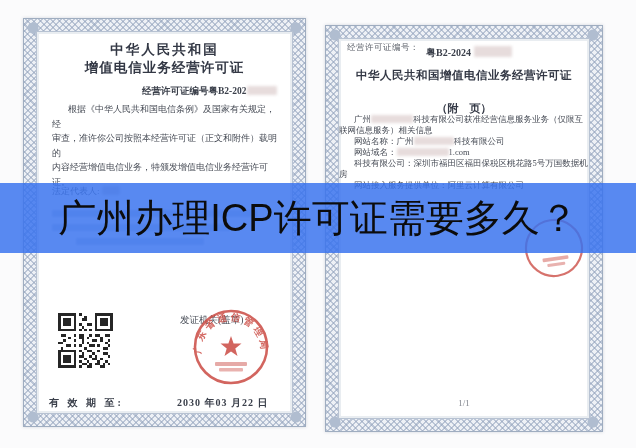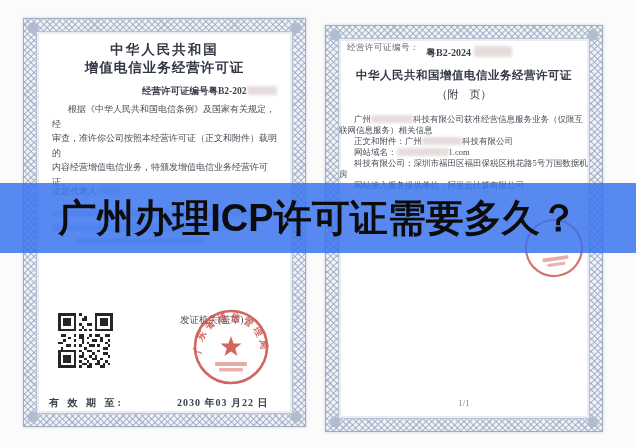--- a/index.html
+++ b/index.html
@@ -50,34 +50,34 @@
   #leftcert .issuer{left:156px;top:295px;font-size:9.5px;color:#4a4f59;}
   #leftcert .sealbox{left:166px;top:287px;}
   .daterow{left:25px;right:14px;font-size:10px;color:#3a3f4a;}
   .daterow .lab{letter-spacing:3px;font-weight:bold;}
   .daterow .val{position:absolute;left:128px;top:0;font-weight:bold;letter-spacing:1px;}
   #leftcert .d1{top:355px;} #leftcert .d2{top:377px;}
   
   #rightcert .numlabel{left:21px;top:16px;font-size:8.5px;color:#5a5f68;letter-spacing:.5px;}
   #rightcert .numvalue{left:100px;top:20px;font-size:10px;font-weight:bold;color:#3a3f4a;text-align:right;}
   #rightcert .title{top:42px;font-size:11.5px;letter-spacing:.5px;color:#333845;font-weight:bold;}
-  #rightcert .subtitle{top:61px;font-size:11px;font-weight:normal;color:#333845;text-align:center;}
+  #rightcert .subtitle{top:75px;font-size:11px;font-weight:bold;color:#333845;text-align:center;}
   #rightcert .flow{top:79px;left:13px;width:252px;font-size:8.5px;line-height:11px;color:#464b55;margin-top:9px;}
   #rightcert .flow p{margin:0;text-indent:15px;}
   #rightcert .sealbox{left:195px;top:189px;}
   #rightcert .pageno{top:372px;font-size:9px;color:#82868e;}
   
   .banner{
     position:absolute;left:0;top:183px;width:636px;height:70px;z-index:10;
     background:rgba(56,114,238,0.84);
     display:flex;align-items:center;justify-content:center;
   }
   .banner-text{
     font-family:"Liberation Sans","DejaVu Sans",sans-serif;
-    font-weight:700;font-size:38px;color:#0c0c0c;
+    font-weight:400;font-size:38px;color:#0c0c0c;
     letter-spacing:0px;white-space:nowrap;
   }
   svg{display:block;}
 </style>
 </head>
 <body>
 
 <div class="cert" id="leftcert" style="left:23px;top:18px;width:281px;height:407px;">
   <div class="cert-inner"></div>
 
@@ -217,21 +217,21 @@
   </div>
 
   <div class="abs ctr title">中华人民共和国增值电信业务经营许可证</div>
   <div class="abs ctr subtitle">（附　页）</div>
 
   <div class="abs flow">
     <p>
       <span>广州</span><span class="redact" style="width:42px;height:8px;"></span><span>科技有限公司获准经营信息服务业务（仅限互联网信息服务）相关信息</span>
     </p>
     <p>
-      <span>正文和附件：广州</span><span class="redact" style="width:40px;height:8px;"></span><span>科技有限公司</span>
+      <span>网站名称：广州</span><span class="redact" style="width:40px;height:8px;"></span><span>科技有限公司</span>
     </p>
     <p>
       <span>网站域名：</span><span class="redact" style="width:52px;height:8px;"></span><span>1.com</span>
     </p>
     <p>科技有限公司：深圳市福田区福田保税区桃花路5号万国数据机房</p>
     <p>网站接入服务提供单位：阿里云计算有限公司</p>
   </div>
 
   <div class="abs sealbox">
     <svg width="66" height="66" viewBox="0 0 66 66">

